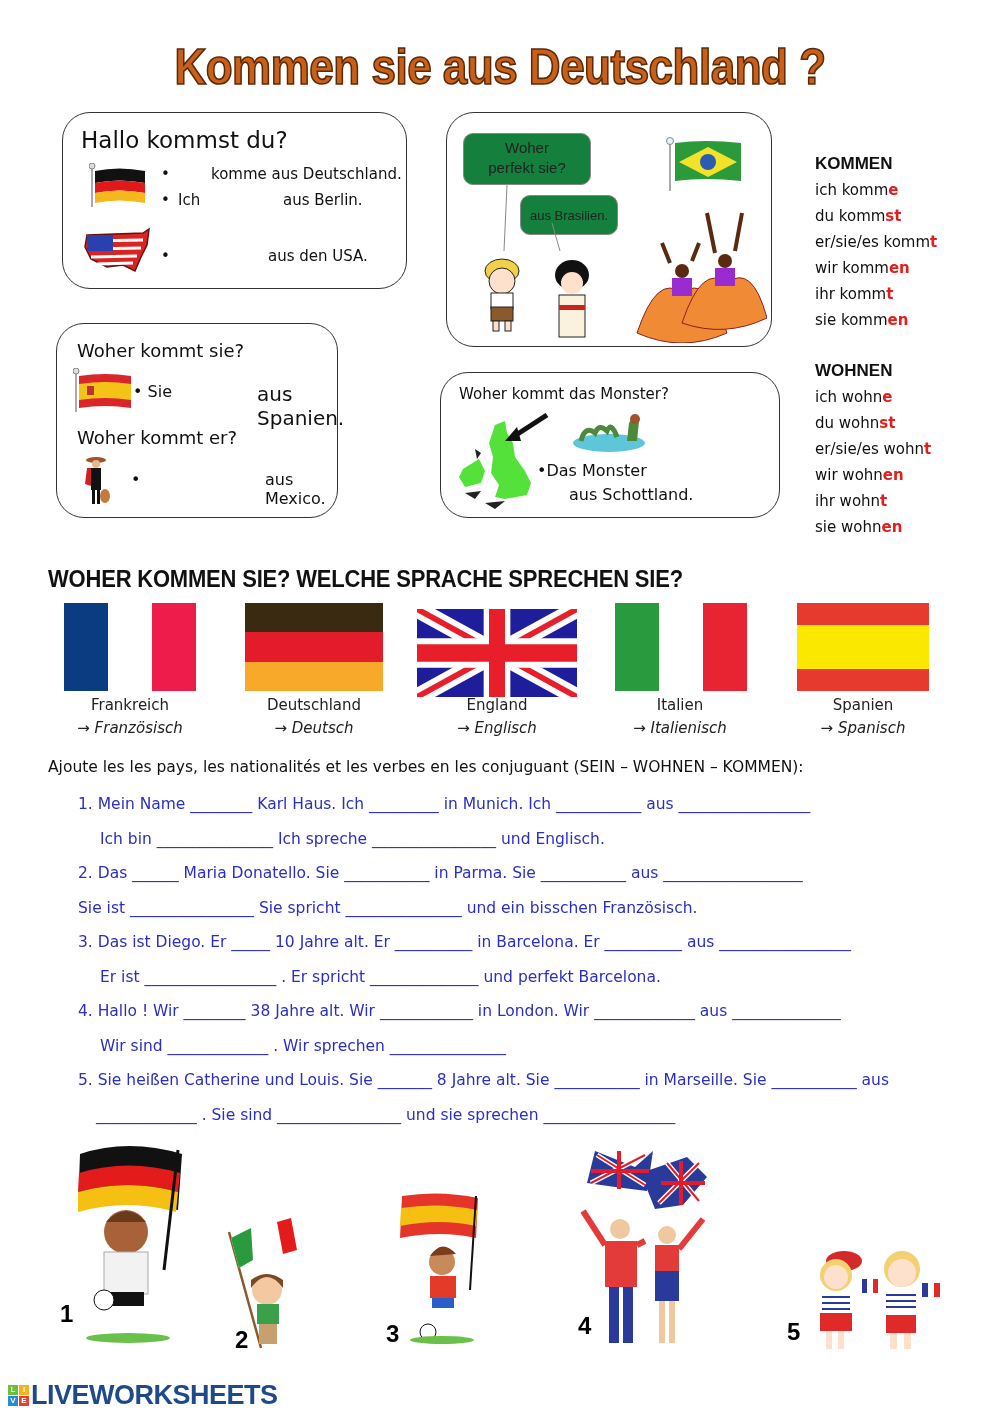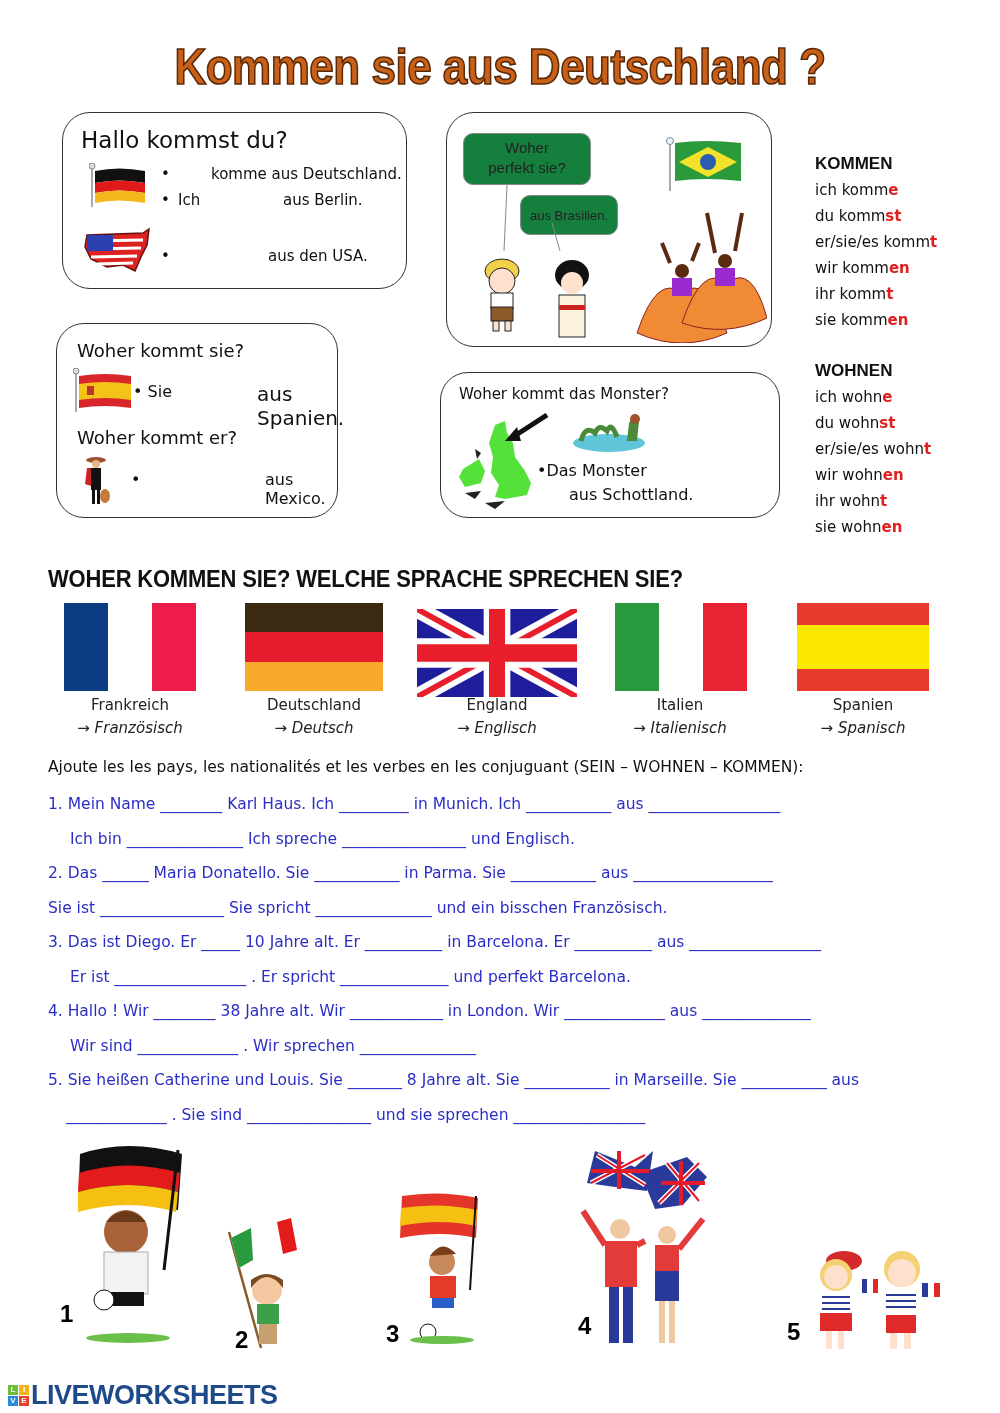--- a/index.html
+++ b/index.html
@@ -37,21 +37,21 @@
 
   .section-h { left: 48px; top: 566px; font-family: "Liberation Sans", sans-serif; font-weight: bold;
     font-size: 22px; letter-spacing: -0.2px; transform: scaleY(1.08); }
 
   .flag { position: absolute; top: 603px; height: 88px; }
   .flag-cap { position: absolute; top: 694px; text-align: center; font-family: "DejaVu Sans", sans-serif;
     font-size: 15px; color: #222; line-height: 23px; }
   .flag-cap .lang { font-style: italic; }
 
   .instr { left: 48px; top: 758px; font-family: "DejaVu Sans", sans-serif; font-size: 15.5px; color: #111; }
-  .ex { position: absolute; font-family: "DejaVu Sans", sans-serif; font-size: 15.5px; color: #2b2ec4; white-space: pre; }
+  .ex { position: absolute; font-family: "DejaVu Sans", sans-serif; font-size: 15.5px; color: #2b2ec4; white-space: pre; margin-left: 30px; }
 
   .num { position: absolute; font-family: "Liberation Sans", sans-serif; font-weight: bold; font-size: 24px; color: #000; }
 
   .logo { left: 8px; top: 1380px; display: flex; align-items: center; }
   .logo-txt { font-family: "Liberation Sans", sans-serif; font-weight: bold; font-size: 27px; color: #1e4a8a; letter-spacing: -0.5px; }
   .logo-grid { display: grid; grid-template-columns: 10px 10px; grid-gap: 1px; margin-right: 2px; }
   .logo-grid span { width: 10px; height: 10px; font-size: 8px; color: #fff; font-weight: bold; text-align: center; line-height: 10px; }
 </style>
 </head>
 <body>

